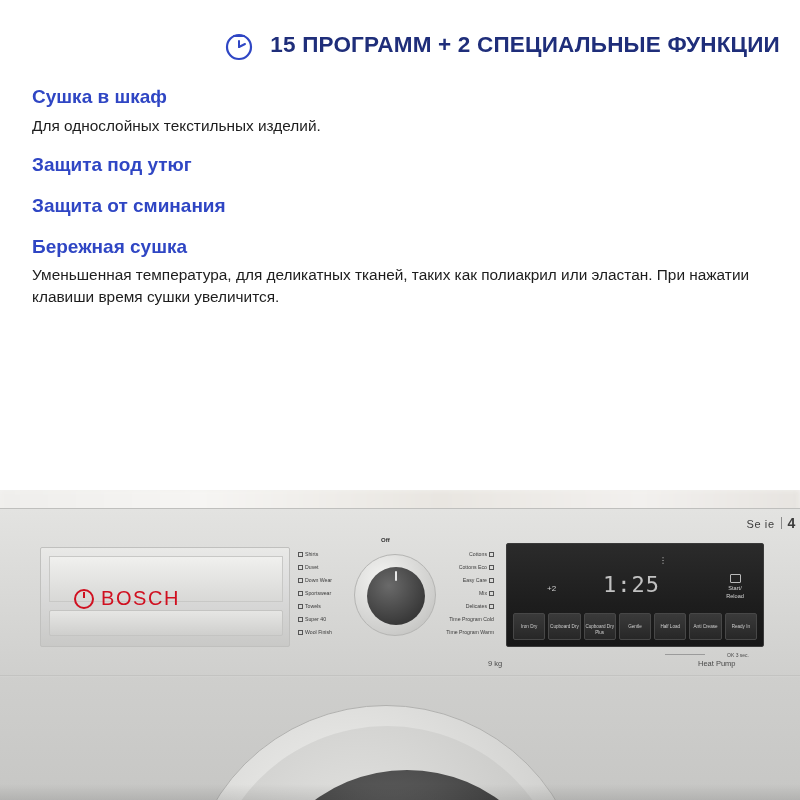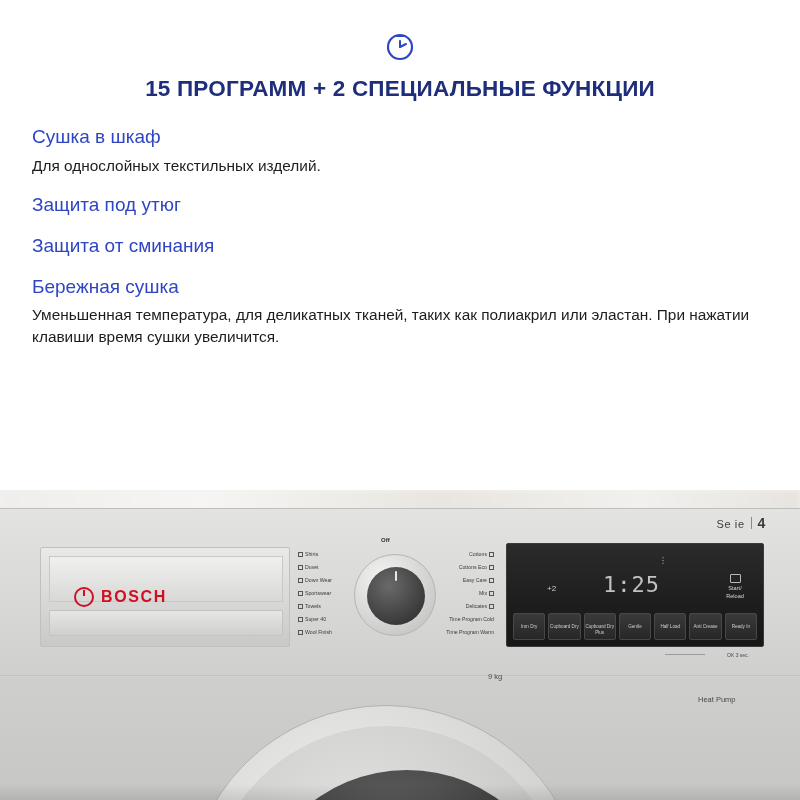--- a/index.html
+++ b/index.html
@@ -10,24 +10,23 @@
     background: #ffffff;
     font-family: "Liberation Sans", sans-serif;
     overflow: hidden;
     position: relative;
   }
 
   
   .header {
     display: flex;
     align-items: center;
-    justify-content: center;
+    justify-content: flex-end;
     gap: 14px;
     padding: 28px 20px 18px 20px;
-    flex-direction: column;
   }
   .header-icon {
     width: 34px;
     height: 34px;
     flex: 0 0 34px;
     display: block;
   }
   .header-title {
     font-size: 22.5px;
     font-weight: bold;
@@ -36,21 +35,21 @@
     white-space: nowrap;
   }
 
   
   .content {
     padding: 6px 32px 0 32px;
   }
   .sec { margin-bottom: 18px; }
   .sec-title {
     font-size: 19px;
-    font-weight: normal;
+    font-weight: bold;
     color: #2f46c4;
     margin: 0 0 6px 0;
     line-height: 1.2;
   }
   .sec-body {
     font-size: 15.4px;
     color: #1d1d1d;
     line-height: 1.38;
     margin: 0;
     max-width: 720px;
@@ -117,21 +116,21 @@
   .bosch-mark {
     width: 20px; height: 20px; border-radius: 50%;
     border: 2.5px solid #d01020;
     position: relative;
   }
   .bosch-mark:after{
     content:""; position:absolute; left:50%; top:1px; width:2px; height:6px;
     background:#d01020; transform:translateX(-50%);
   }
   .bosch-text {
-    font-size: 16px; font-weight: bold; letter-spacing: 1.6px; color:#d01020;
+    font-size: 20px; font-weight: normal; letter-spacing: 1.6px; color:#d01020;
     font-family: "Liberation Sans", sans-serif;
   }
 
   
   .knob-area { position:absolute; left:300px; top:22px; width:200px; height:125px; }
   .knob-outer {
     position:absolute; left:58px; top:23px; width:82px; height:82px; border-radius:50%;
     background: radial-gradient(circle at 35% 30%, #f4f4f2, #cdcdcb 70%, #b9b9b7 100%);
     border:1px solid #b5b5b3;
   }
@@ -192,28 +191,28 @@
     color:#cecece; font-size:4.6px; text-align:center; line-height:1.25;
     padding-top:10px;
   }
   .ok-hint{
     position:absolute; right:14px; bottom:-12px; font-size:5px; color:#4a4a4a;
   }
   .ok-line{
     position:absolute; right:58px; bottom:-9px; width:40px; height:1px; background:#9b9b9b;
   }
   .serie {
-    position:absolute; right:38px; top:6px; color:#3c3c3c; font-size:11px;
+    position:absolute; right:8px; top:6px; color:#3c3c3c; font-size:11px;
     letter-spacing:.6px;
     margin-left:16px;
   }
   .serie b { font-size:14px; }
   .serie-sep{ display:inline-block; width:1px;height:12px;background:#8a8a8a;margin:0 6px -1px 6px;}
-  .kg-label { position:absolute; left:492px; top:163px; font-size:7.5px; color:#4a4a4a; }
-  .heatpump-label { position:absolute; left:702px; top:150px; font-size:7.5px; color:#4a4a4a;margin-top:36px; }
+  .kg-label { position:absolute; left:492px; top:150px; font-size:7.5px; color:#4a4a4a; }
+  .heatpump-label { position:absolute; left:702px; top:150px; font-size:7.5px; color:#4a4a4a; }
 
   
   .door-wrap{
     position:absolute; left:190px; top:196px; width:400px; height:400px;
   }
   .door-ring{
     position:absolute; left:0; top:0; width:400px; height:400px; border-radius:50%;
     background: radial-gradient(circle at 40% 32%, #f1f1ef, #d4d4d2 55%, #bdbdbb 100%);
     border:1px solid #b2b2b0;
   }

